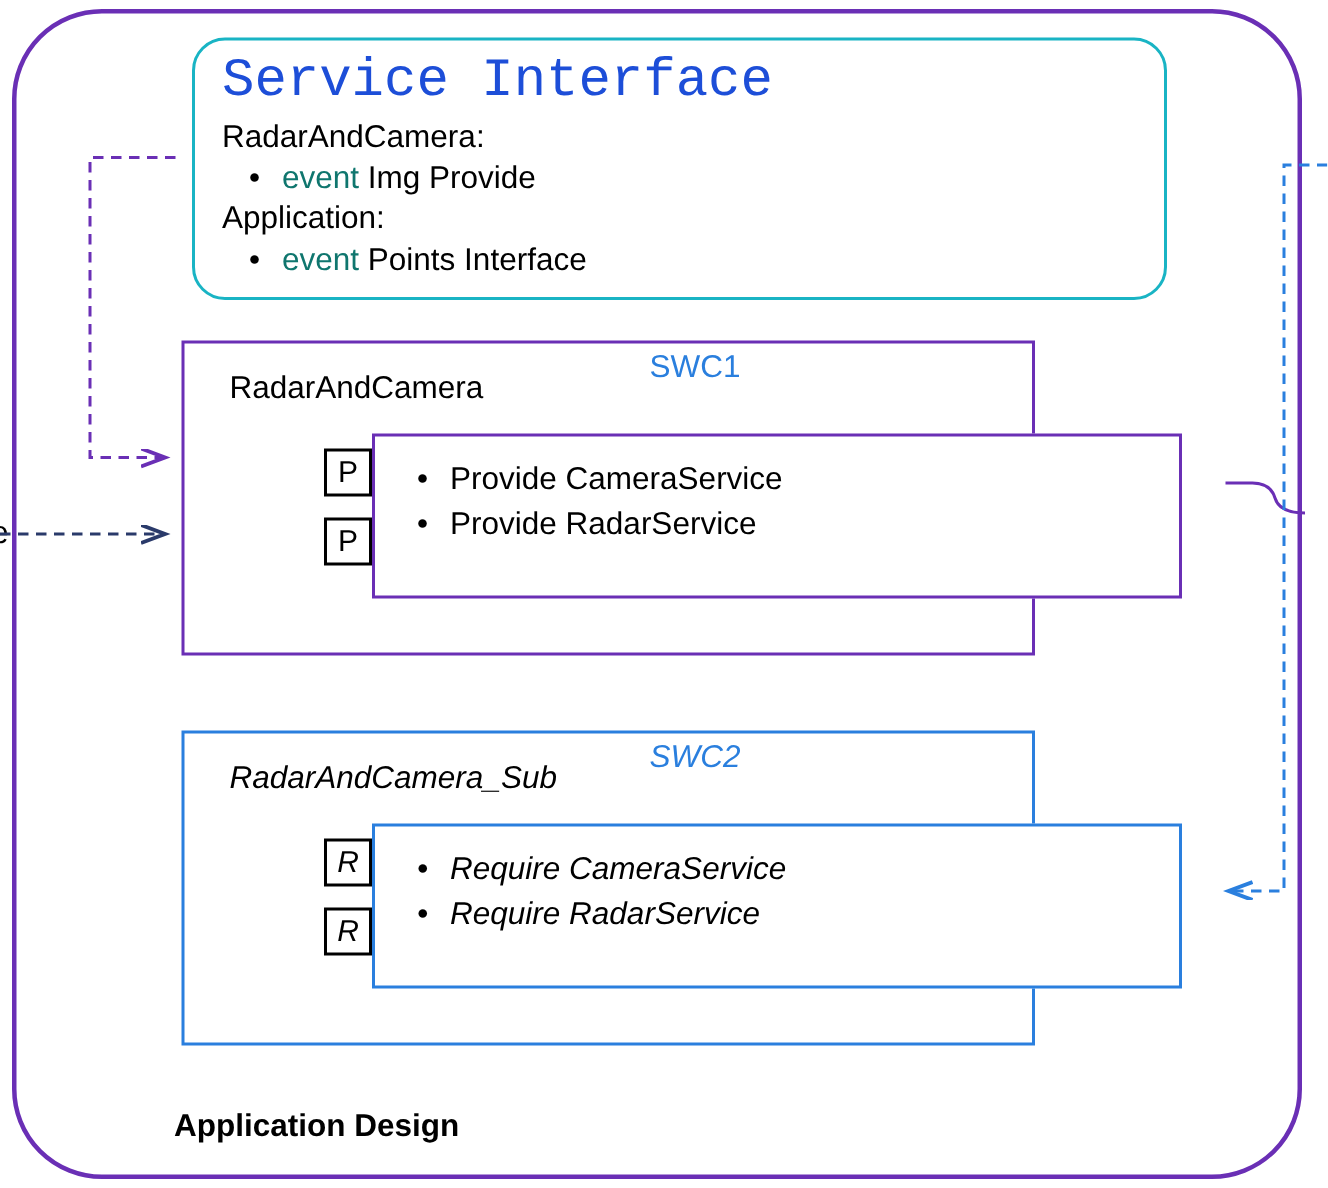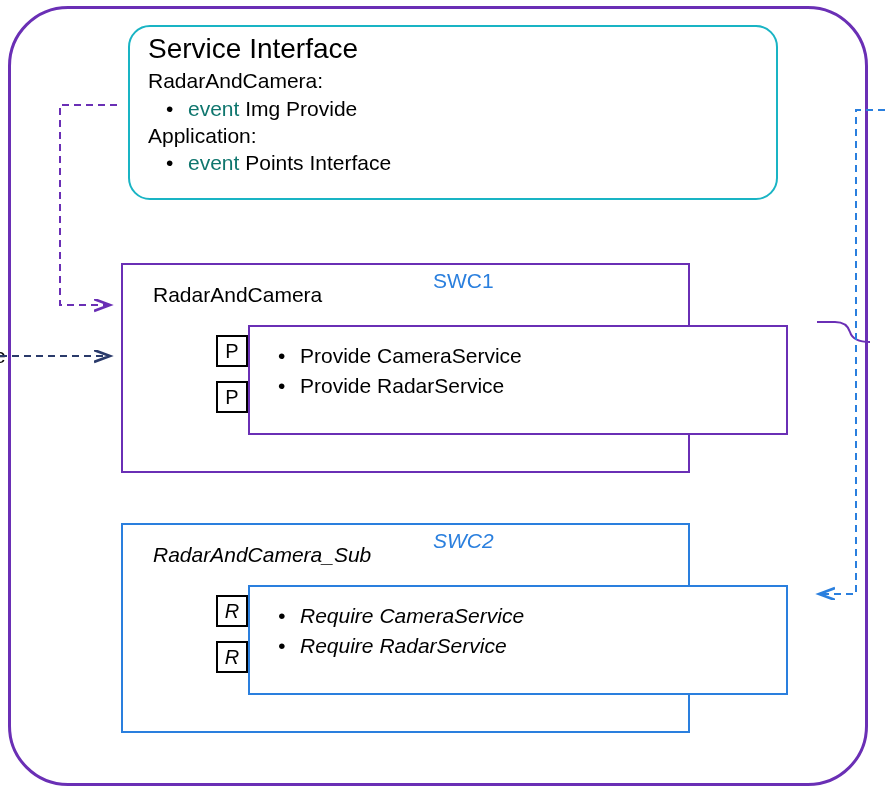--- a/index.html
+++ b/index.html
@@ -37,35 +37,35 @@
     width: 650px;
     height: 175px;
     border: 2px solid #19b4c4;
     border-radius: 22px;
     box-sizing: border-box;
     padding: 4px 18px 8px 18px;
     line-height: 1.3;
     background: #fff;
   }
   .svc-title {
-    color: #000000;
-    font-size: 28px;
+    color: #1d4ed8;
+    font-size: 36px;
+    font-family: Liberation Mono, monospace;
   }
   .kw { color: #0f766e; }
   .bullet-row { display: flex; align-items: baseline; }
   .bullet-row .dot { width: 40px; text-align: left; padding-left: 18px; box-sizing: border-box; }
   
   .swc {
     position: absolute;
     left: 110px;
     width: 569px;
     border: 2px solid;
     box-sizing: border-box;
     background: #fff;
-    margin-top: 36px;
   }
   .swc1 {
     top: 218px;
     height: 210px;
     border-color: #6a2fb5;
   }
   .swc2 {
     top: 478px;
     height: 210px;
     border-color: #2a7fde;
@@ -169,20 +169,21 @@
         <span class="dot">•</span>
         <span><span>Require </span><span>CameraService</span></span>
       </div>
       <div class="list-line">
         <span class="dot">•</span>
         <span><span>Require </span><span>RadarService</span></span>
       </div>
     </div>
   </div>
 
+  <div class="app-label">Application Design</div>
 </div>
 
 <div style="position:absolute; left:-6px; top:344px; font-size:21px;">e</div>
 
 <svg class="connectors">
   <defs>
     <marker id="arrP" markerWidth="10" markerHeight="10" refX="8" refY="3" orient="auto">
       <path d="M0,0 L8,3 L0,6" fill="none" stroke="#6a2fb5" stroke-width="1.3"></path>
     </marker>
     <marker id="arrD" markerWidth="10" markerHeight="10" refX="8" refY="3" orient="auto">

